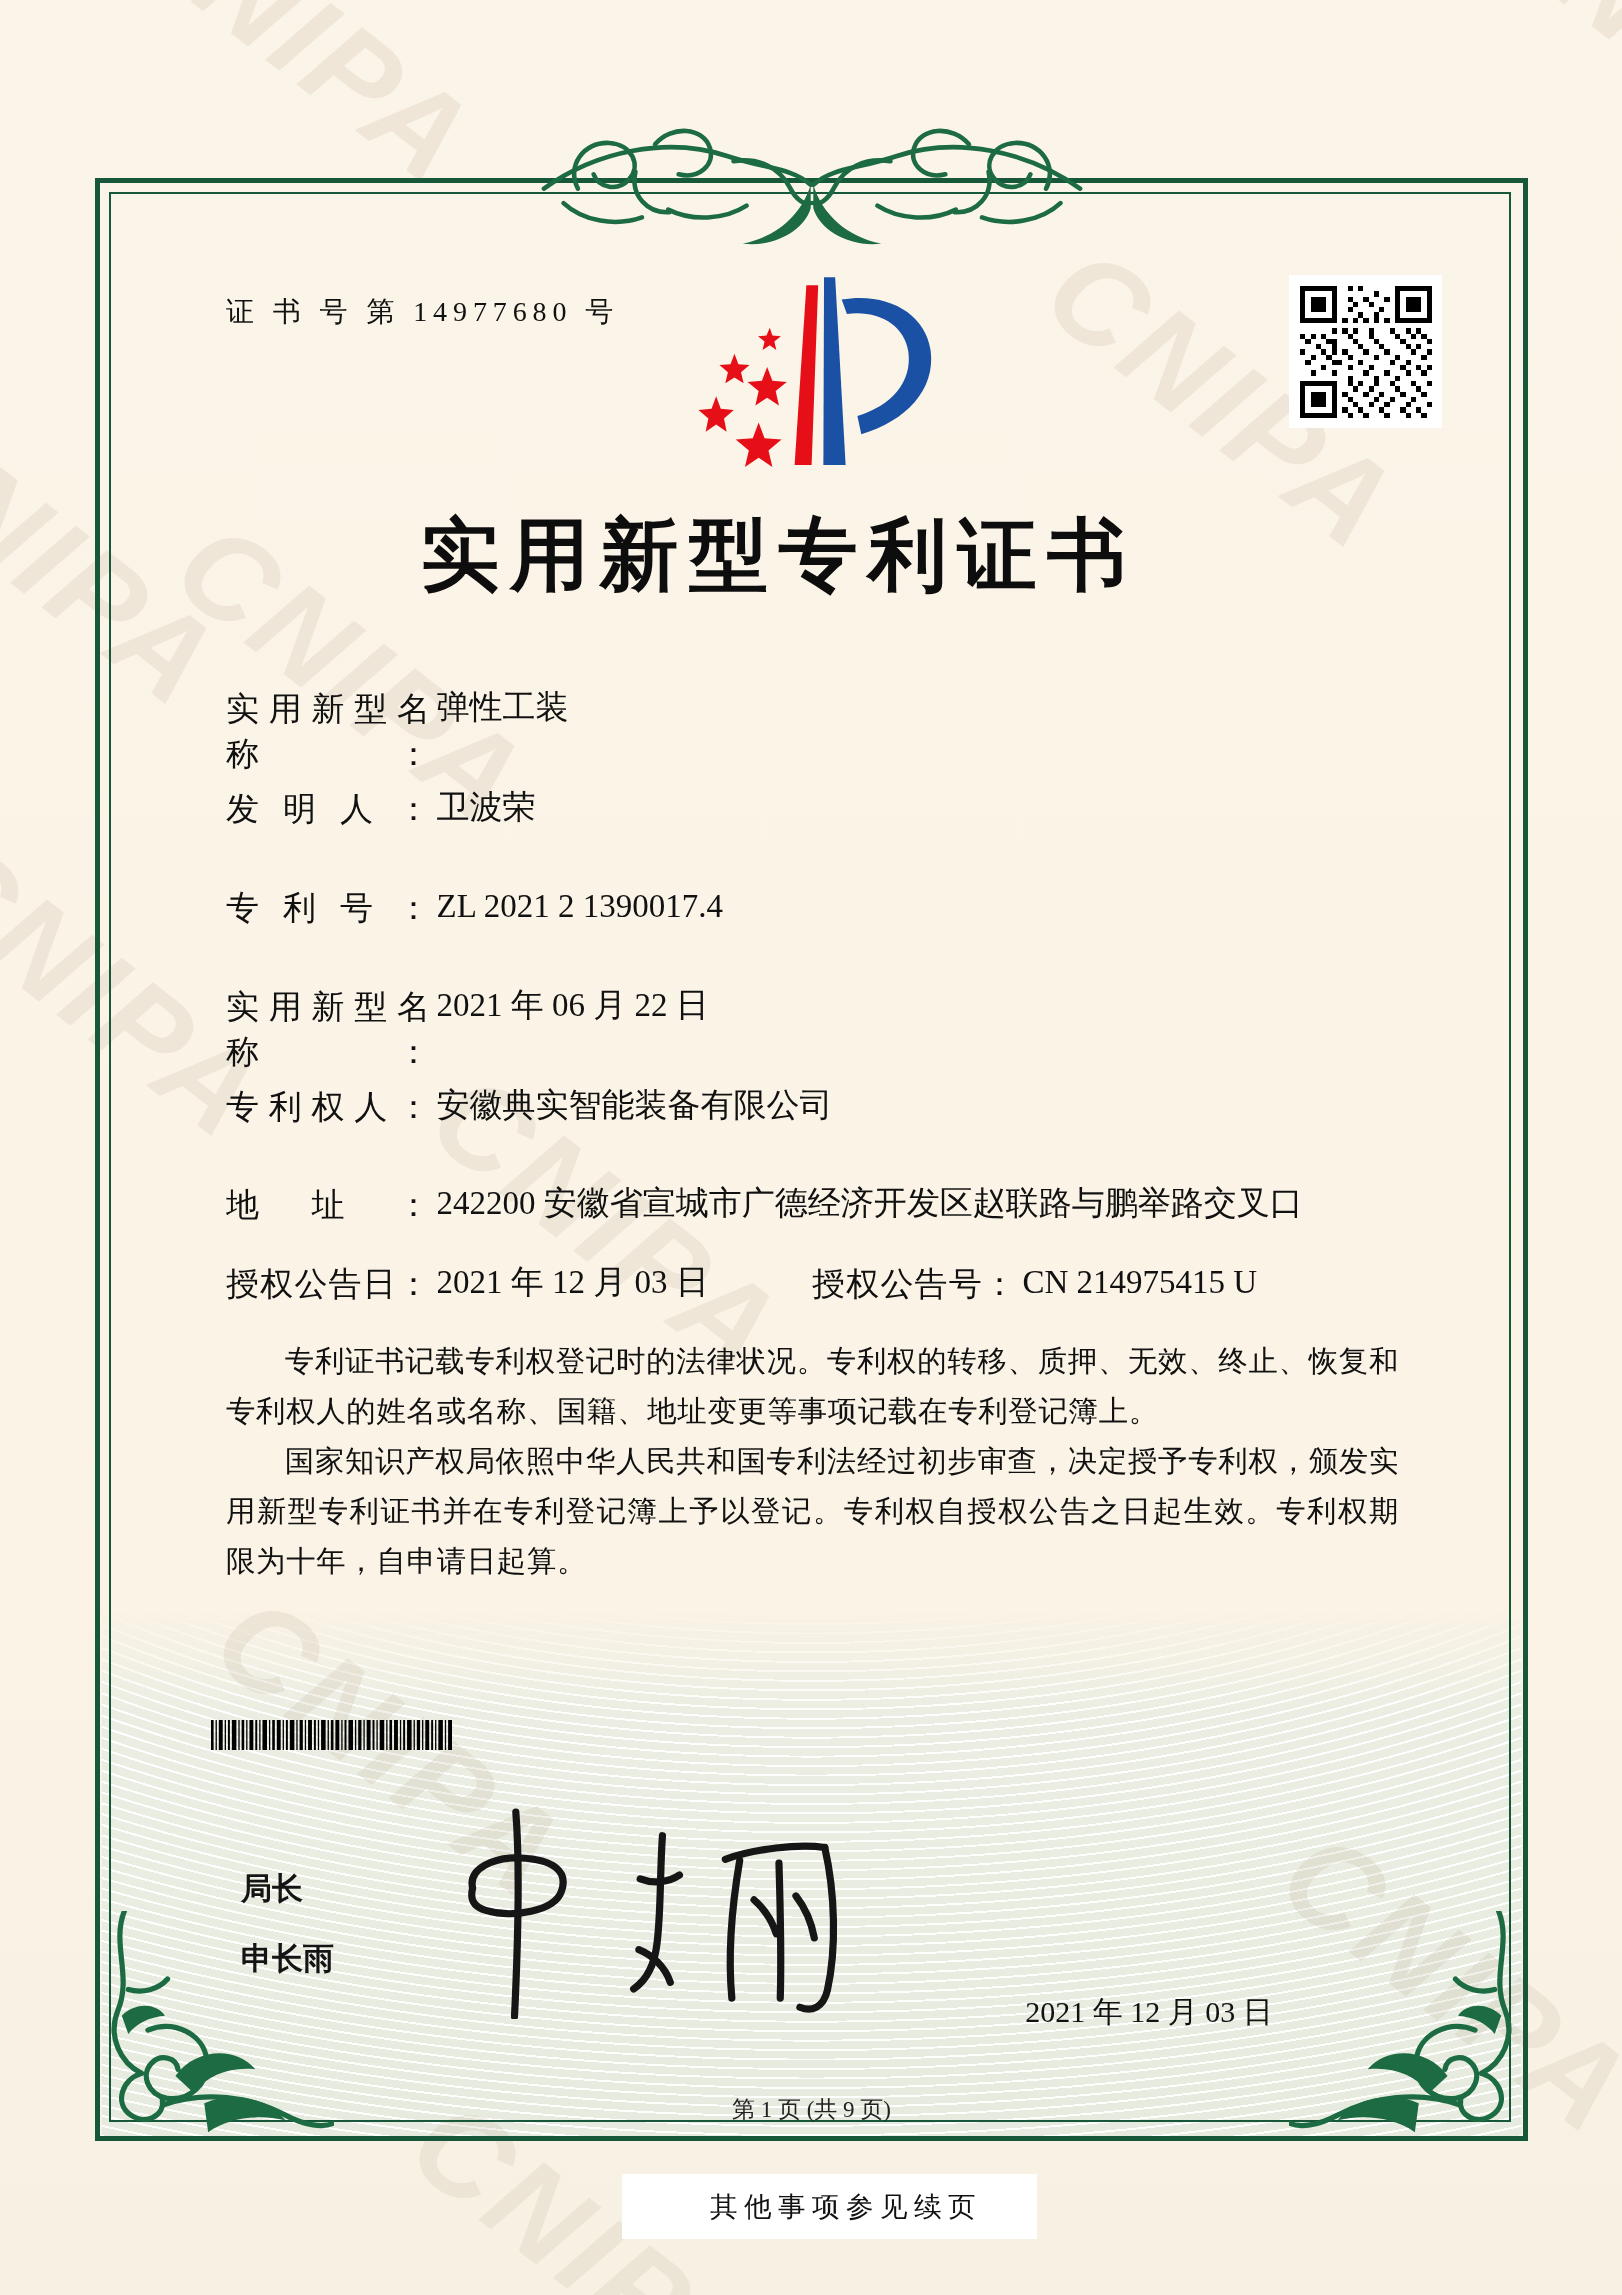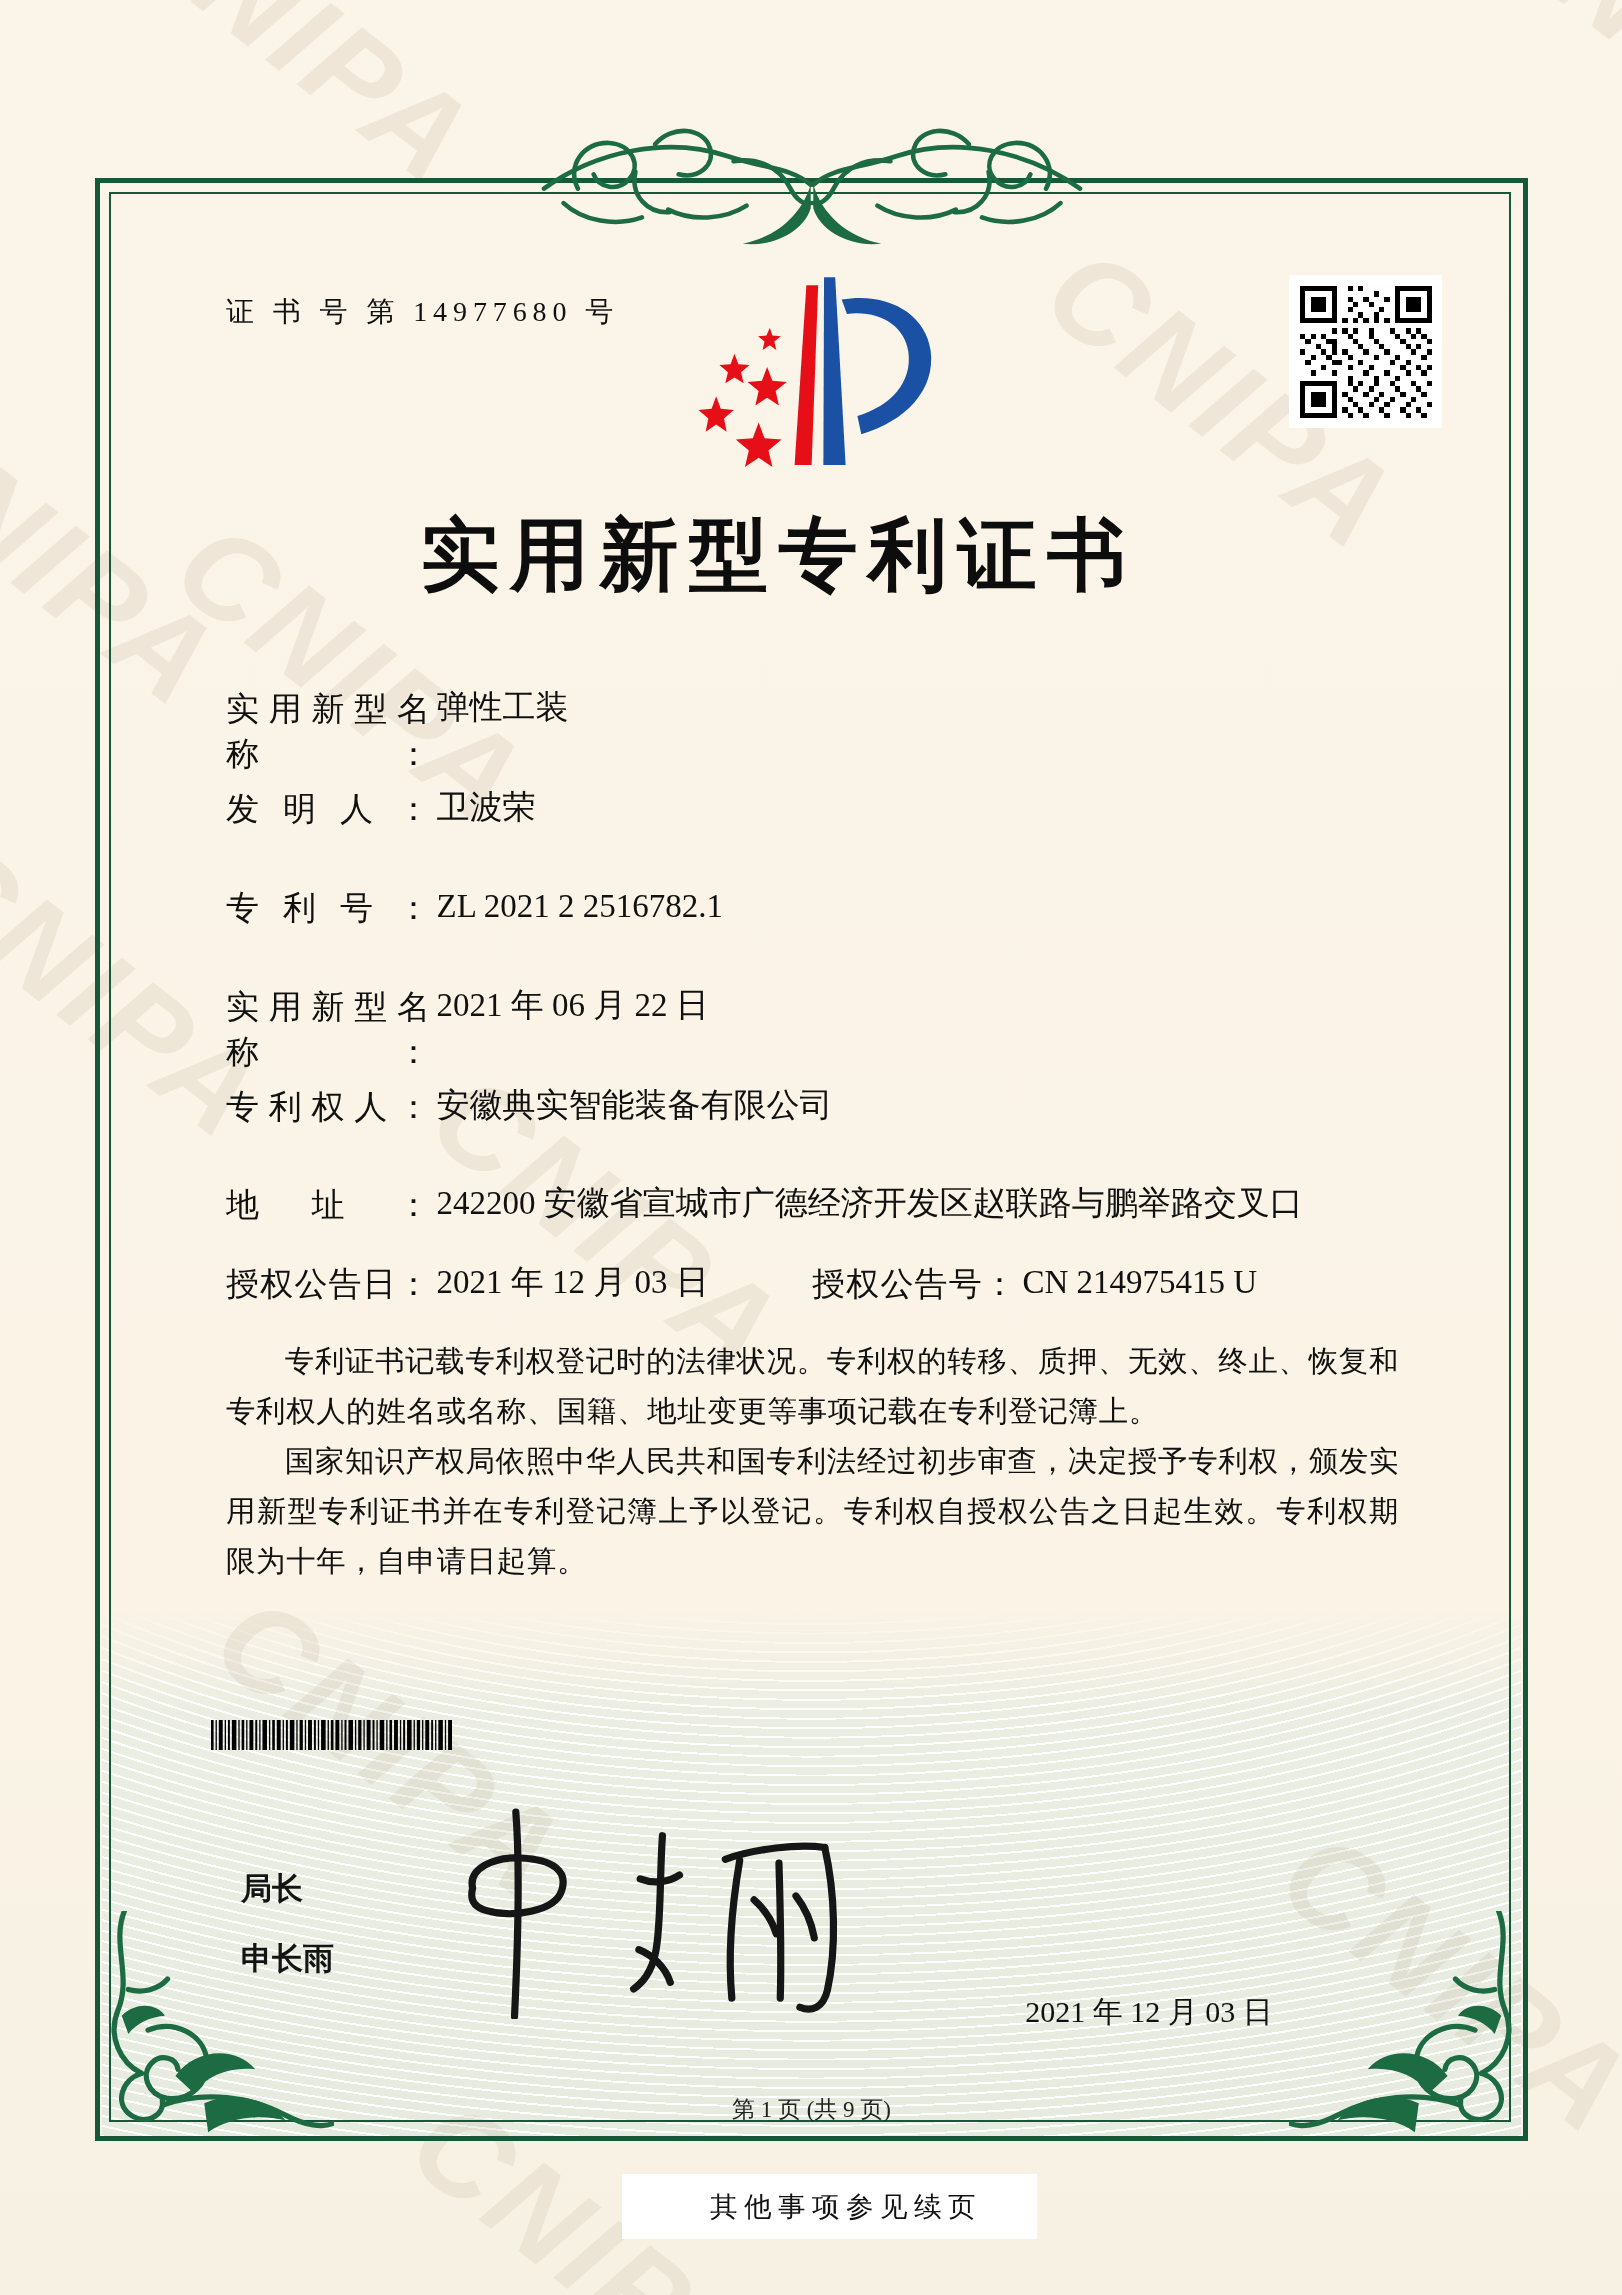--- a/index.html
+++ b/index.html
@@ -174,21 +174,21 @@
   <div class="abs row" style="top:687px">
     <span class="lbl">实用新型名称：</span>
     <span class="val">弹性工装</span>
   </div>
   <div class="abs row" style="top:787px">
     <span class="lbl">发明人：</span>
     <span class="val">卫波荣</span>
   </div>
   <div class="abs row" style="top:886px">
     <span class="lbl">专利号：</span>
-    <span class="val">ZL 2021 2 2516782.1</span>
+    <span class="val">ZL 2021 2 1390017.4</span>
   </div>
   <div class="abs row" style="top:985px">
     <span class="lbl">实用新型名称：</span>
     <span class="val">2021 年 06 月 22 日</span>
   </div>
   <div class="abs row" style="top:1085px">
     <span class="lbl">专利权人：</span>
     <span class="val">安徽典实智能装备有限公司</span>
   </div>
   <div class="abs row" style="top:1183px">

